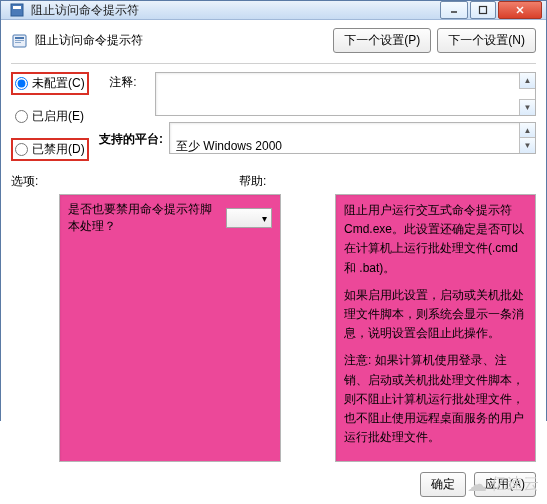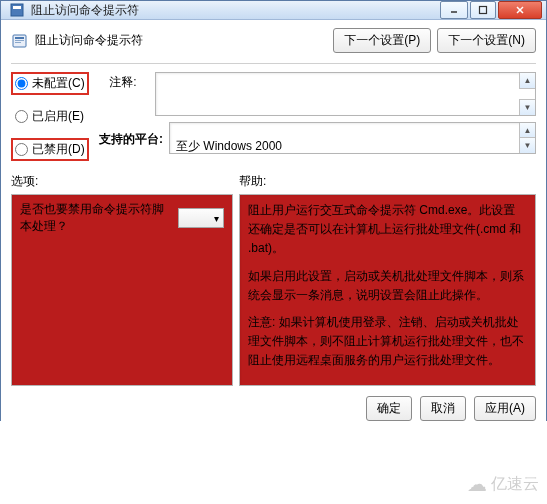--- a/index.html
+++ b/index.html
@@ -145,24 +145,25 @@
   }
   .section-labels .left-lbl { width: 228px; }
   .panels {
     display: flex;
     gap: 6px;
     flex: 1;
     min-height: 0;
   }
   .panel {
     border: 1px solid #b5b5b5;
-    background: #b91c1c;
+    background: #ec4899;
     padding: 6px 8px;
     box-shadow: inset 1px 1px 2px rgba(0,0,0,0.06);
     overflow: hidden;
+    margin-left: 48px;
   }
   .panel.left { width: 222px; }
   .panel.right { flex: 1; line-height: 1.6; }
   .panel.right p { margin-bottom: 8px; }
   .opt-row { display: flex; align-items: center; gap: 6px; }
   .select {
     border: 1px solid #a5a5a5;
     background: linear-gradient(to bottom, #fdfdfd, #ececec);
     height: 20px;
     width: 56px;
@@ -295,21 +296,20 @@
       </div>
       <div class="panel right">
         <p>阻止用户运行交互式命令提示符 Cmd.exe。此设置还确定是否可以在计算机上运行批处理文件(.cmd 和 .bat)。</p>
         <p>如果启用此设置，启动或关机批处理文件脚本，则系统会显示一条消息，说明设置会阻止此操作。</p>
         <p>注意: 如果计算机使用登录、注销、启动或关机批处理文件脚本，则不阻止计算机运行批处理文件，也不阻止使用远程桌面服务的用户运行批处理文件。</p>
       </div>
     </div>
 
     <div class="footer">
       <button class="btn">确定</button>
-      <button class="btn">取消</button>
       <button class="btn">应用(A)</button>
     </div>
 
   </div>
 </div>
 
 <div class="watermark">
   <span class="cloud">☁</span>
   <span>亿速云</span>
 </div>

